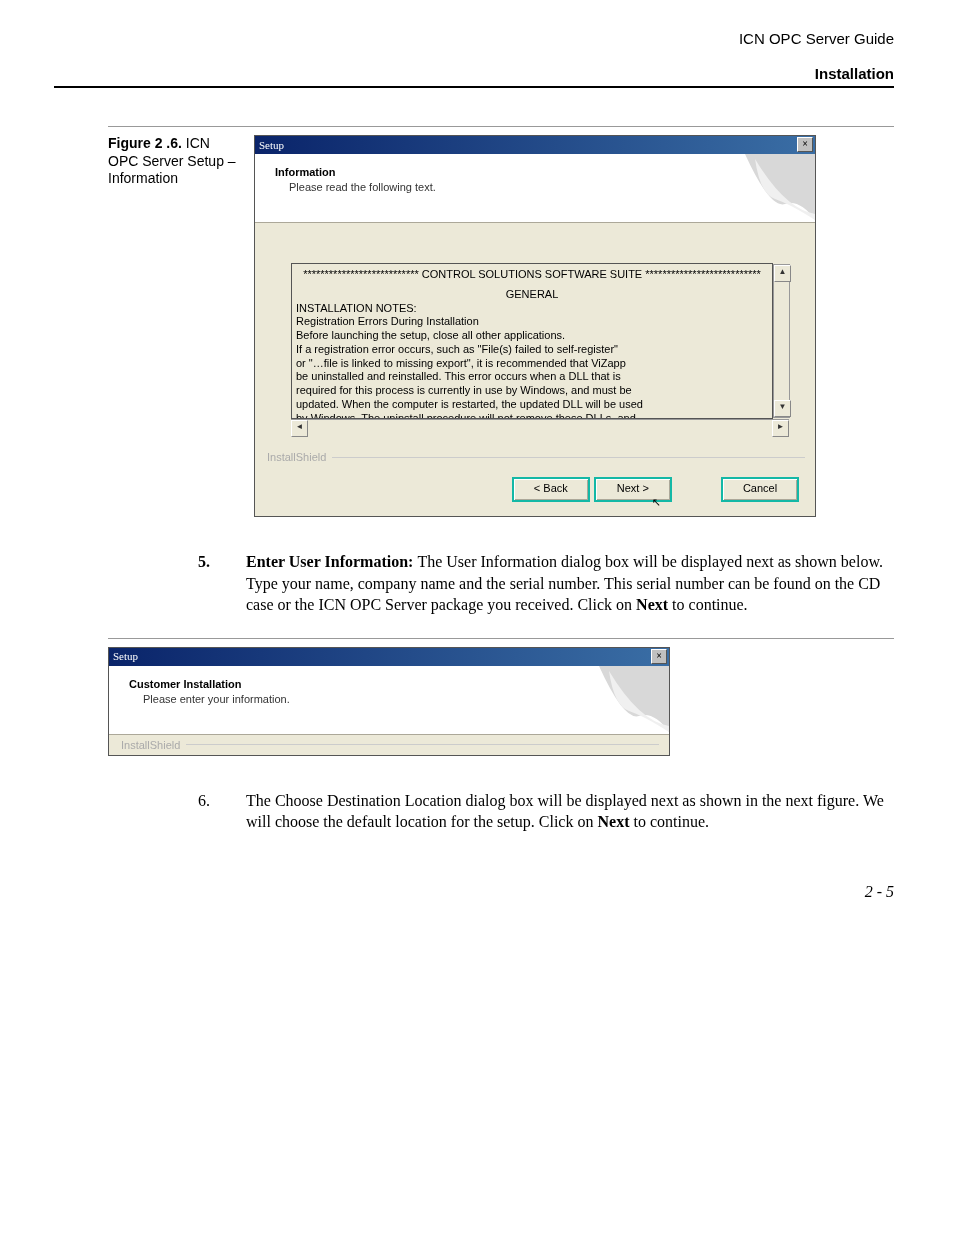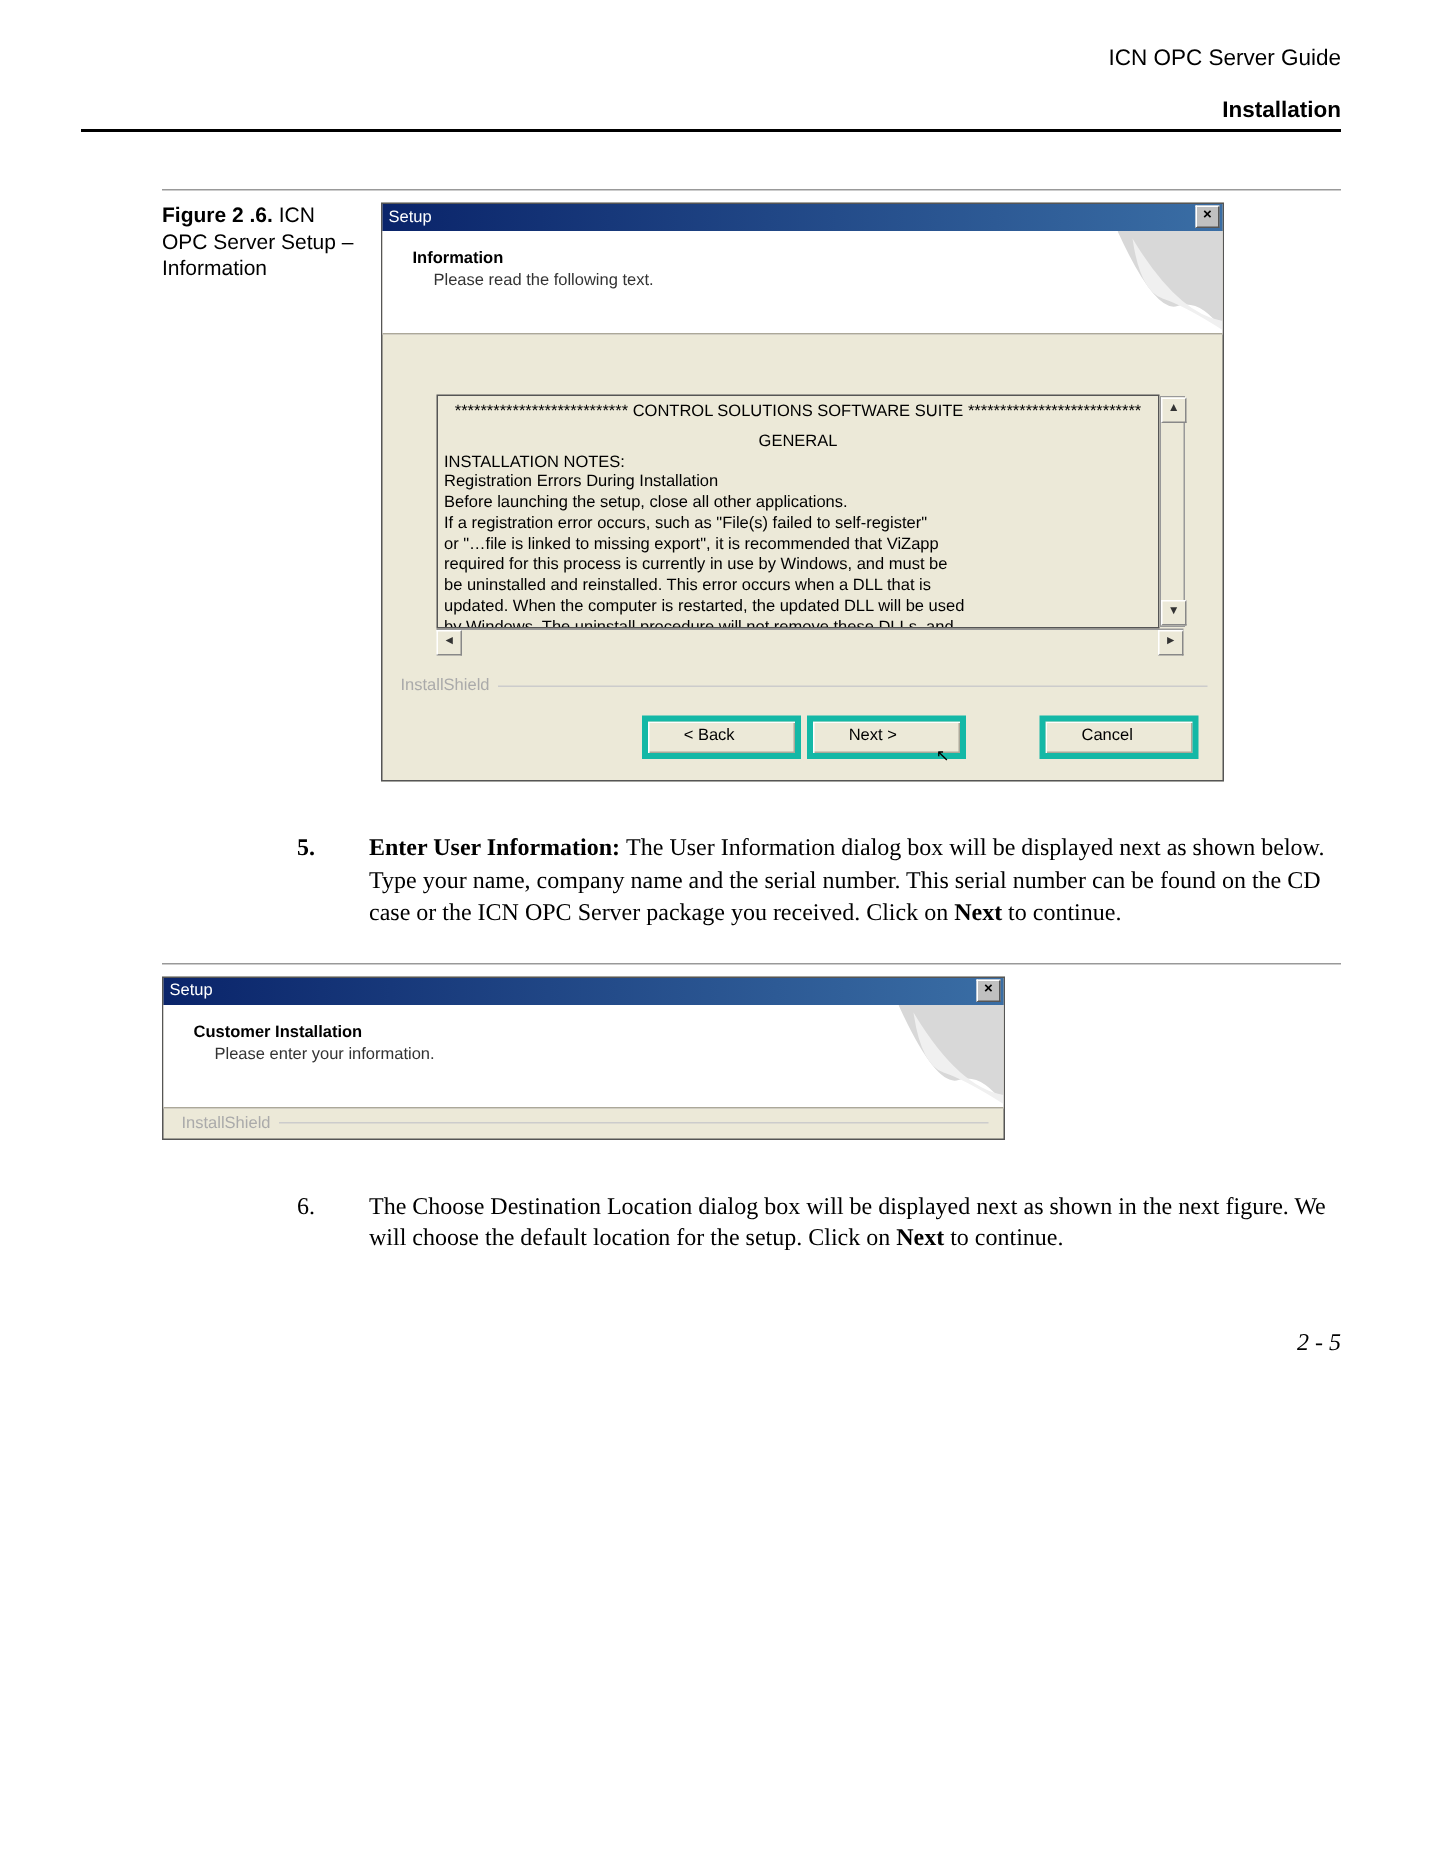--- a/index.html
+++ b/index.html
@@ -59,21 +59,21 @@
     color: #000;
     margin-bottom: 12px;
   }
   .titlebar {
     background: linear-gradient(to right, #0a246a, #3a6ea5);
     color: #fff;
     display: flex;
     justify-content: space-between;
     align-items: center;
     padding: 1px 2px 2px 4px;
-    font-family: Liberation Sans, sans-serif;
+    font-family: Liberation Serif, serif;
     font-size: 11px;
   }
   .titlebar-close {
     width: 14px;
     height: 13px;
     background: #c0c0c0;
     color: #000;
     font-weight: bold;
     text-align: center;
     line-height: 12px;
@@ -175,28 +175,27 @@
   }
   .button-row {
     text-align: right;
     padding: 10px 16px 14px 0;
   }
   .win-btn {
     display: inline-block;
     width: 74px;
     height: 21px;
     line-height: 19px;
-    text-align: left;
-    background: #ece9d8;
-    border: 4px solid #14b8a6;
+    text-align: center;
+    background: #ece9d8;
+    border: 2px solid #14b8a6;
     box-shadow: inset 1px 1px 0 #fff, inset -1px -1px 0 #aca899;
     margin-left: 4px;
     font-size: 11px;
     cursor: default;
-    padding-left: 24px;
   }
   .win-btn.disabled { color: #aca899; }
   .btn-gap { display: inline-block; width: 36px; }
   .cursor-arrow {
     display: inline-block;
     font-size: 11px;
     transform: translate(-20px, 14px);
     color: #000;
   }
   .form-label {
@@ -289,22 +288,22 @@
           <div class="scroll-box">
             <div class="scroll-content">
               <div class="info-text info-banner">***************************  CONTROL SOLUTIONS SOFTWARE SUITE  ***************************</div>
               <div style="height:6px;"></div>
               <div class="info-text">GENERAL</div>
               <div>INSTALLATION NOTES:</div>
               <div> Registration Errors During Installation</div>
               <div>  Before launching the setup, close all other applications.</div>
               <div>  If a registration error occurs, such as "File(s) failed to self-register"</div>
               <div>  or "…file is linked to missing export", it is recommended that ViZapp</div>
+              <div>  be uninstalled and reinstalled.  This error occurs when a DLL that is</div>
               <div>  required for this process is currently in use by Windows, and must be</div>
-              <div>  be uninstalled and reinstalled.  This error occurs when a DLL that is</div>
               <div>  updated.  When the computer is restarted, the updated DLL will be used</div>
               <div>  by Windows. The uninstall procedure will not remove these DLLs, and</div>
             </div>
             <div class="scroll-v">
               <div class="scroll-btn">▲</div>
               <div class="scroll-btn">▼</div>
             </div>
           </div>
           <div class="scroll-h">
             <div class="scroll-btn">◄</div>

